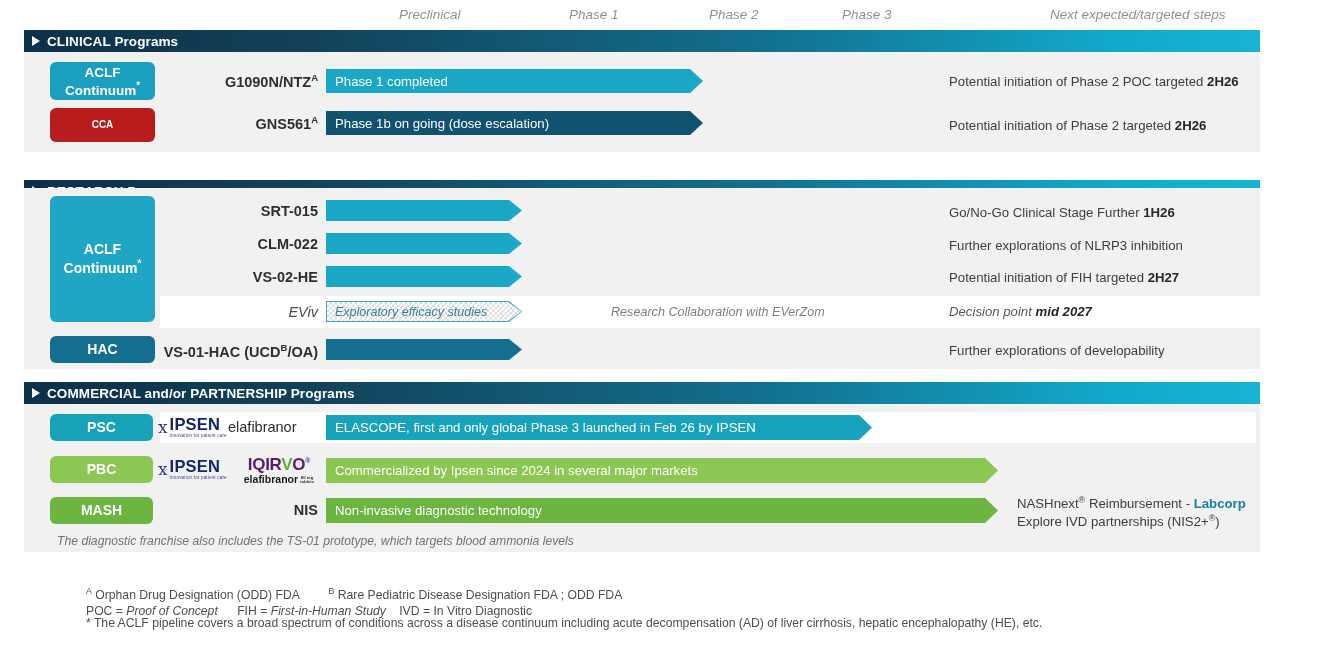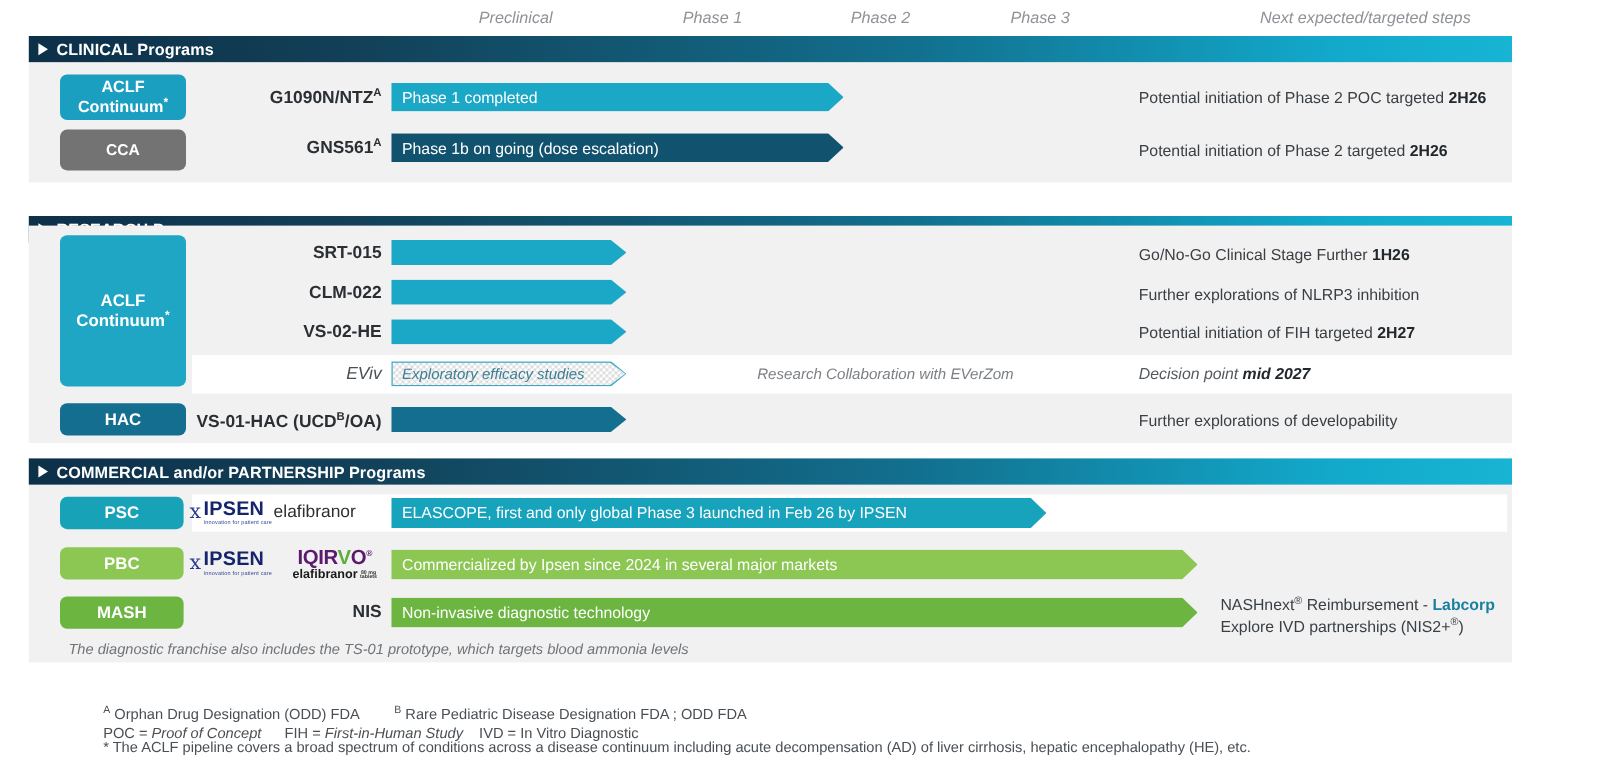--- a/index.html
+++ b/index.html
@@ -86,21 +86,21 @@
   }
 
   
   .next {
     position: absolute; font-size: 13.2px; color: #3a3f44; white-space: nowrap;
   }
   .next b { font-weight: bold; color: #23282c; }
   .next.it { font-style: italic; color: #55595e; }
   .next.it b { }
   .collab {
-    position: absolute; font-style: italic; font-size: 12.6px; color: #7b7f83; white-space: nowrap; margin-left: 20px;
+    position: absolute; font-style: italic; font-size: 12.6px; color: #7b7f83; white-space: nowrap;
   }
   .labcorp { color: #1b7f9e; font-weight: bold; }
 
   
   .logo-ipsen { position: absolute; display: flex; align-items: center; }
   .ipsen-mark { font-size: 17px; color: #2b3a8f; line-height: 1; margin-right: 2px; font-family: "DejaVu Serif", serif; }
   .ipsen-txt { display: flex; flex-direction: column; line-height: 1; }
   .ipsen-name { font-size: 16.5px; font-weight: bold; color: #16246b; letter-spacing: .2px; }
   .ipsen-tag { font-size: 4.6px; color: #3a4a9a; letter-spacing: .15px; margin-top: 1.5px; }
   .elafi-plain { position: absolute; font-size: 14.5px; color: #2b2f33; white-space: nowrap; }
@@ -137,21 +137,21 @@
 
   <div class="sec-bar" style="top:30px">
     <span class="tri"></span>
     <span class="sec-title">CLINICAL Programs</span>
   </div>
   <div class="sec-body" style="top:52px; height:100px"></div>
 
   <div class="badge" style="left:50px; top:62px; width:105px; height:38px; background:#1b9fc0; font-size:13.5px;">
     <span>ACLF<br>Continuum<sup style="font-size:10px">*</sup></span>
   </div>
-  <div class="badge" style="left:50px; top:108px; width:105px; height:34px; background:#737373; font-size:13px;">
+  <div class="badge" style="left:50px; top:108px; width:105px; height:34px; background:#b91c1c; font-size:10px;">
     <span>CCA</span>
   </div>
 
   <div class="asset" style="left:150px; top:72px; width:168px;">
     <span>G1090N/NTZ</span><sup>A</sup>
   </div>
   <div class="arrow" style="left:326px; top:69px; width:377px; height:24px; background:#1ba7c6;">
     <span class="atext">Phase 1 completed</span>
   </div>
   <div class="next" style="left:949px; top:74px;">

